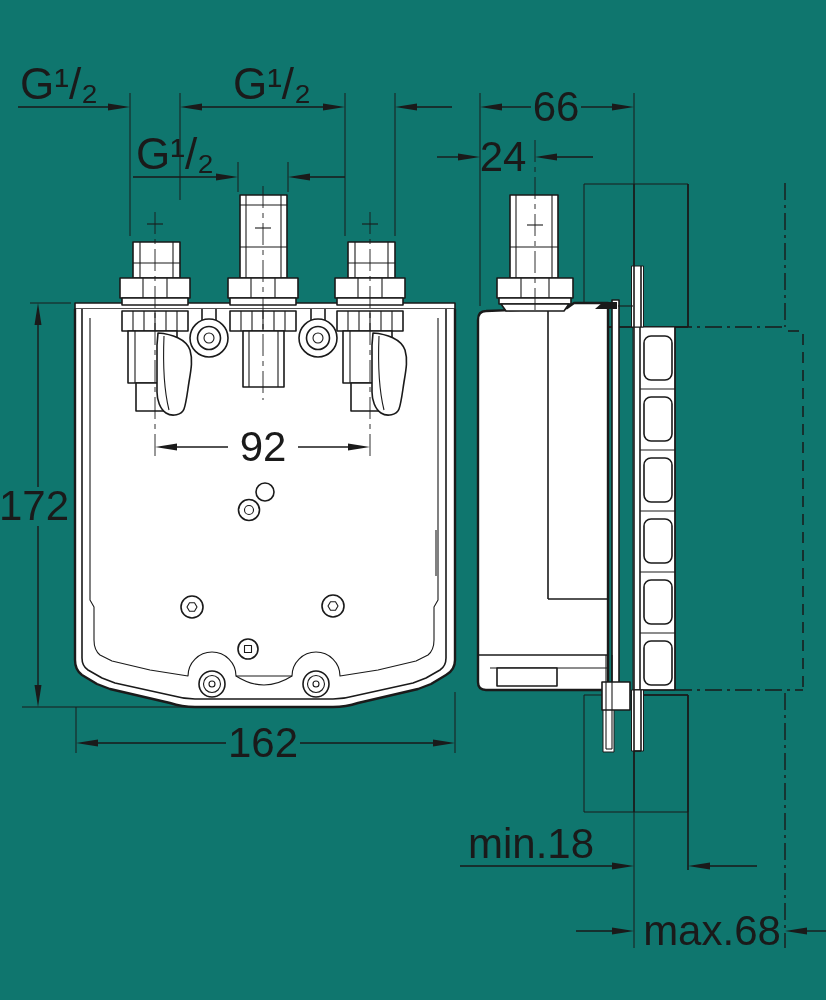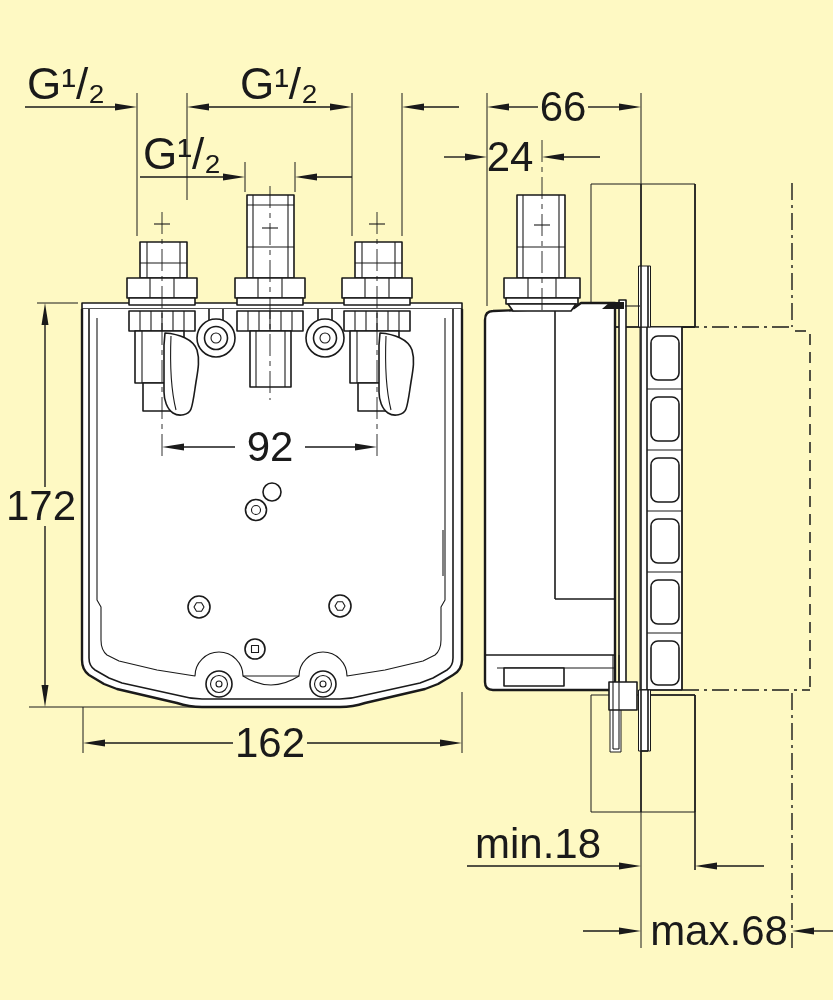--- a/index.html
+++ b/index.html
@@ -1,16 +1,16 @@
 <!DOCTYPE html>
 <html><head>
 <meta charset="utf-8">
 <style>
   html,body{margin:0;padding:0;background:#ffffff;}
-  .canvas{width:826px;height:1000px;background:#fef9c3;position:relative;overflow:hidden;padding-left:7px;}
+  .canvas{width:826px;height:1000px;background:#0f766e;position:relative;overflow:hidden;}
   svg{display:block;}
   svg *{fill:none;stroke:#1a1a1a;stroke-linecap:butt;stroke-linejoin:round;}
   .ol{stroke-width:2.4;}          
   .ml{stroke-width:1.6;}          
   .tl{stroke-width:1.1;}          
   .xl{stroke-width:1.0;}          
   .dim{stroke-width:1.4;}         
   .cl{stroke-width:0.9;stroke-dasharray:22 5 5 5;}   
   .dd{stroke-width:1.4;stroke-dasharray:17 5 3 5;}   
   .dsh{stroke-width:1.5;stroke-dasharray:11 7;}      

